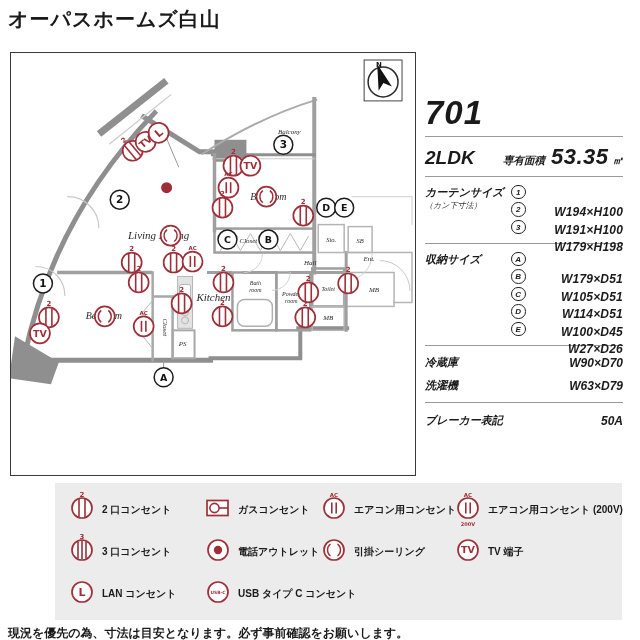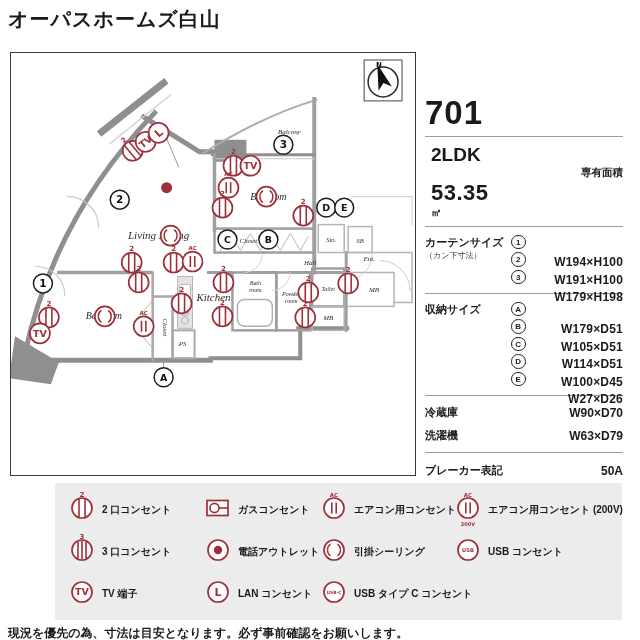--- a/index.html
+++ b/index.html
@@ -5,24 +5,24 @@
   html,body{margin:0;padding:0;}
   body{
     width:640px;height:640px;position:relative;background:#fff;overflow:hidden;
     font-family:"Liberation Sans","DejaVu Sans",sans-serif;color:#1a1a1a;
   }
   .page-title{position:absolute;left:8px;top:6px;font-size:20px;font-weight:bold;letter-spacing:1px;}
   .plan-box{position:absolute;left:10px;top:52px;width:404px;height:422px;border:1.2px solid #3a3a3a;background:#fff;}
   .plan-box svg{position:absolute;left:0;top:0;width:100%;height:100%;}
 
   
-  #panel{position:absolute;left:425px;top:96px;width:198px;}
+  #panel{position:absolute;left:425px;top:96px;width:198px;font-style:italic;}
   .unit{font-size:33px;font-weight:800;line-height:1;letter-spacing:1px;margin:0 0 7px 0;}
   hr.sep{border:none;border-top:1.2px solid #9a9a9a;margin:0;}
-  .row1{display:flex;align-items:baseline;padding:7px 0 6px;flex-direction:column;}
+  .row1{display:flex;align-items:baseline;padding:7px 0 6px;}
   .ldk{font-size:19px;font-weight:bold;}
   .arealab{margin-left:auto;font-size:10.5px;font-weight:bold;}
   .areaval{font-size:22px;font-weight:bold;margin:0 4px 0 6px;letter-spacing:.5px;text-align:right;}
   .areaunit{font-size:10.5px;font-weight:bold;}
   .section{display:flex;padding:8px 0 9px;}
   .sec-label{width:86px;font-size:11px;font-weight:bold;line-height:1.3;}
   .sec-sub{font-size:8px;font-weight:normal;color:#333;display:block;margin-top:2px;}
   .rows{flex:1;display:flex;flex-direction:column;gap:3.5px;}
   .srow{display:flex;align-items:center;height:14px;}
   .circ{display:inline-flex;align-items:center;justify-content:center;width:12.5px;height:12.5px;
@@ -458,29 +458,20 @@
           <path d="M-3.5,-6 A7.5,7.5 0 0 0 -3.5,6" fill="none" stroke="#9E2F38" stroke-width="1.4"></path>
           <path d="M3.5,-6 A7.5,7.5 0 0 1 3.5,6" fill="none" stroke="#9E2F38" stroke-width="1.4"></path>
         </g>
       </svg>
       <span class="legend-label">引掛シーリング</span>
     </div>
     <div class="legend-item">
       <svg width="30" height="36" viewBox="-15 -16 30 36">
         <g>
           <circle cx="0" cy="0" r="10" fill="#fff" stroke="#9E2F38" stroke-width="1.7"></circle>
-          <text x="0" y="2" text-anchor="middle" font-size="5.2" font-weight="bold" fill="#9E2F38" font-family="&quot;DejaVu Sans&quot;,sans-serif">USB</text>
-        </g>
-      </svg>
-      <span class="legend-label">USB コンセント</span>
-    </div>
-    <div class="legend-item">
-      <svg width="30" height="36" viewBox="-15 -16 30 36">
-        <g>
-          <circle cx="0" cy="0" r="10" fill="#fff" stroke="#9E2F38" stroke-width="1.7"></circle>
           <text x="0" y="3.4" text-anchor="middle" font-size="9.5" font-weight="bold" fill="#9E2F38" font-family="&quot;DejaVu Sans&quot;,sans-serif">TV</text>
         </g>
       </svg>
       <span class="legend-label">TV 端子</span>
     </div>
     <div class="legend-item">
       <svg width="30" height="36" viewBox="-15 -16 30 36">
         <g>
           <circle cx="0" cy="0" r="10" fill="#fff" stroke="#9E2F38" stroke-width="1.7"></circle>
           <text x="0" y="3.8" text-anchor="middle" font-size="11" font-weight="bold" fill="#9E2F38" font-family="&quot;DejaVu Sans&quot;,sans-serif">L</text>

